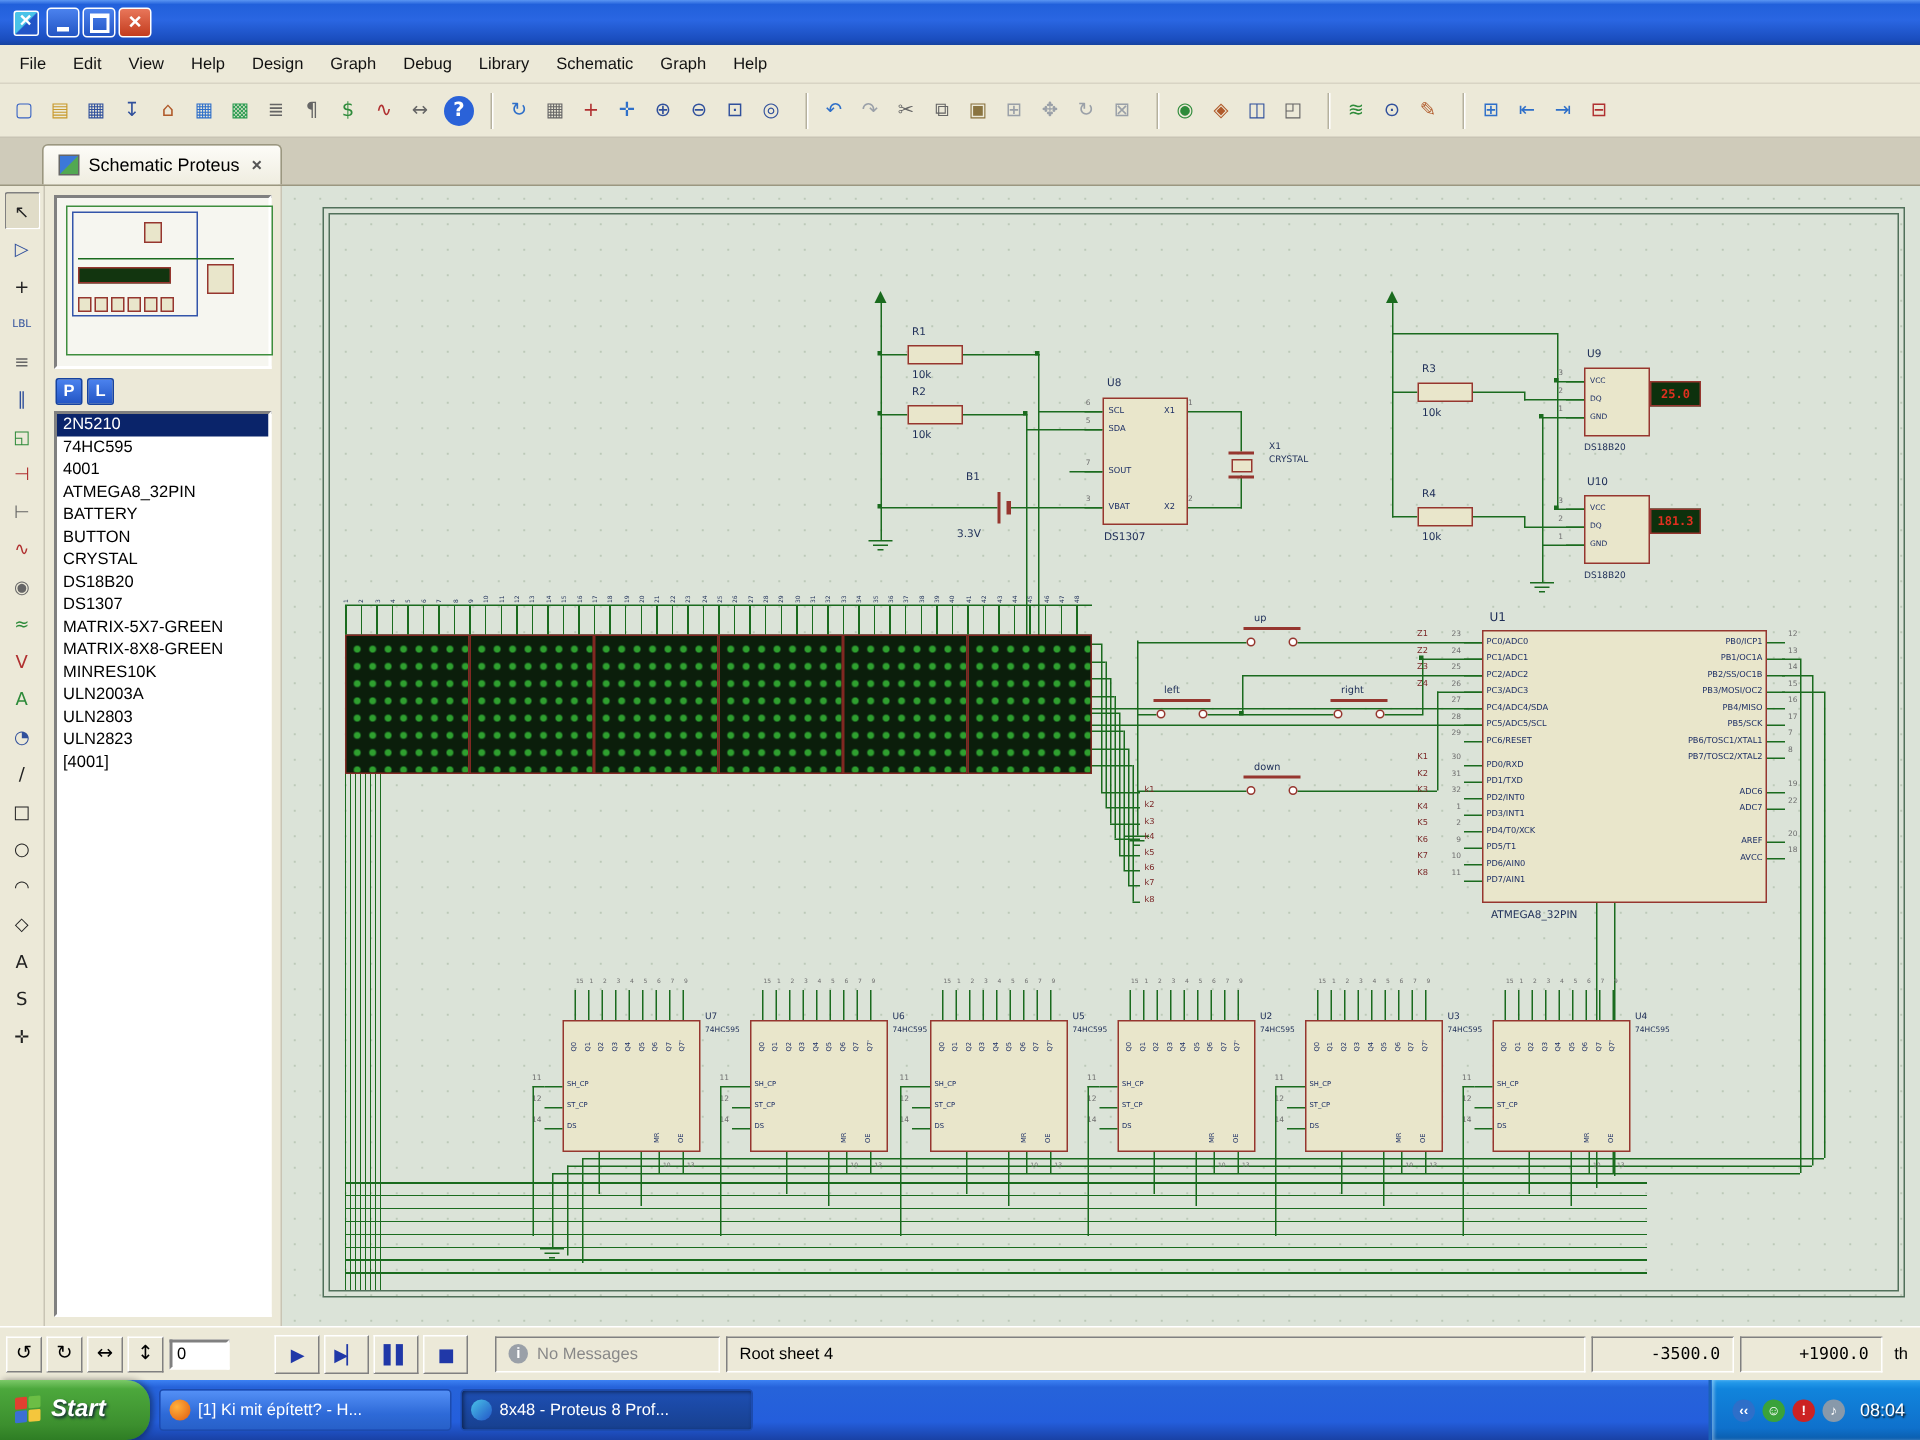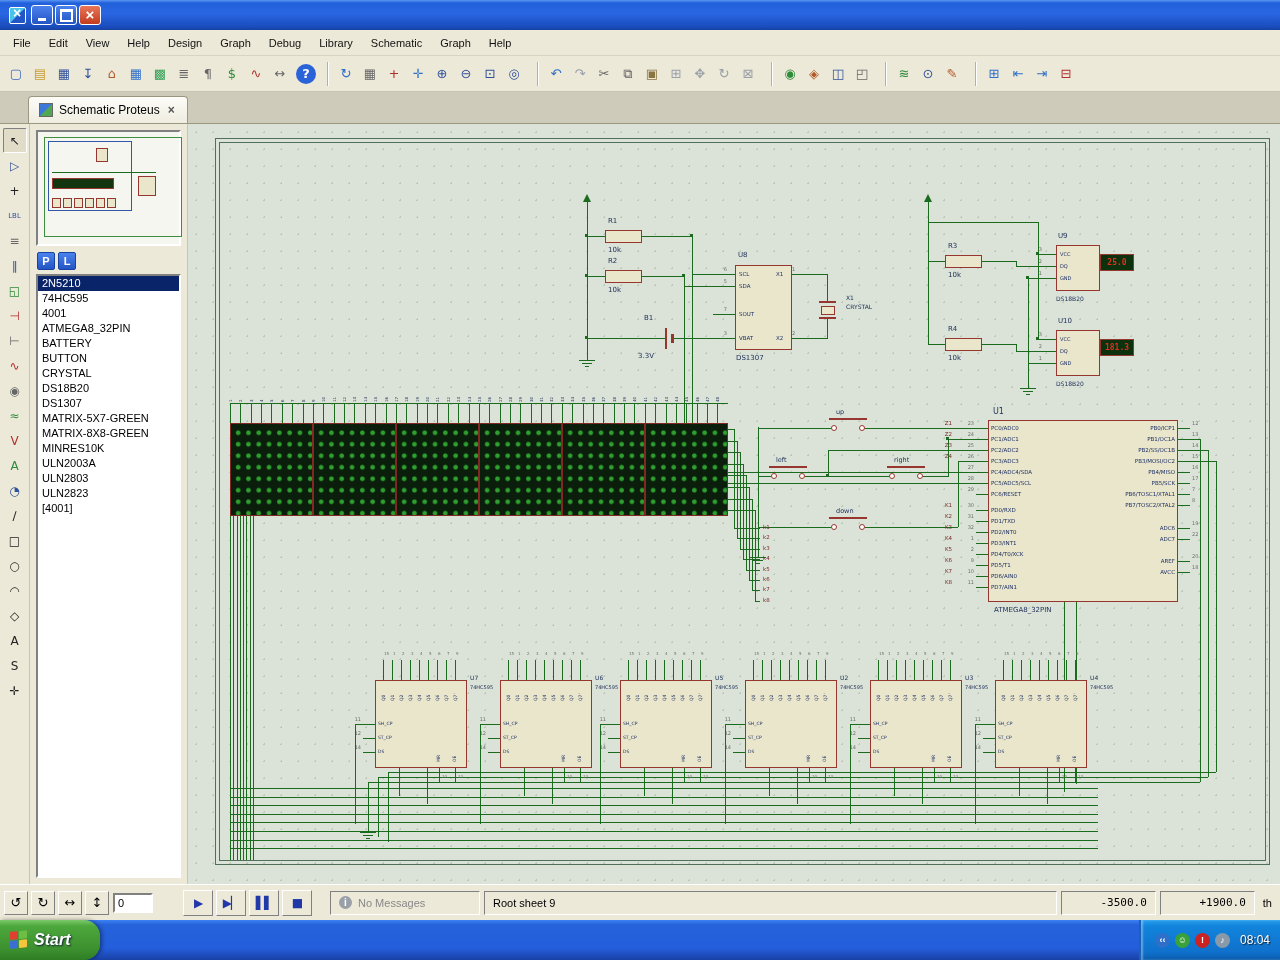--- a/index.html
+++ b/index.html
@@ -903,21 +903,21 @@
       <div class="simbtn">▶</div>
       <div class="simbtn">▶▏</div>
       <div class="simbtn">▌▌</div>
       <div class="simbtn">■</div>
     </span>
   <div class="spanel" style="width:150px;margin-left:14px">
     <span class="msg-icon"></span>
     <span class="msg-text">No Messages</span>
   </div>
   <div class="spanel" style="flex:1">
-    <span>Root sheet 9</span>
+    <span>Root sheet 4</span>
   </div>
   <div class="spanel" style="width:95px;justify-content:flex-end;font-family:'DejaVu Sans Mono',monospace">
     <span>-3500.0</span>
   </div>
   <div class="spanel" style="width:95px;justify-content:flex-end;font-family:'DejaVu Sans Mono',monospace">
     <span>+1900.0</span>
   </div>
   <span style="padding:0 4px">th</span>
 </div>
 
@@ -925,20 +925,28 @@
   <div class="startbtn">
     <span class="startflag">
       <div style="background:#E04030"></div>
       <div style="background:#6CBE45"></div>
       <div style="background:#3B6FD4"></div>
       <div style="background:#F4C63D"></div>
     </span>
     <span class="startlabel">Start</span>
   </div>
   <span id="tasks" style="display:flex">
+      <div class="task">
+        <div style="width: 14px; height: 14px; border-radius: 50%; flex: 0 0 auto; background: radial-gradient(circle at 35% 35%, rgb(255, 177, 61), rgb(224, 90, 16));"></div>
+        <div style="overflow: hidden; text-overflow: ellipsis; white-space: nowrap;">[1] Ki mit épített? - H...</div>
+      </div>
+      <div class="task active">
+        <div style="width: 14px; height: 14px; border-radius: 50%; flex: 0 0 auto; background: linear-gradient(135deg, rgb(73, 195, 232), rgb(34, 85, 200));"></div>
+        <div style="overflow: hidden; text-overflow: ellipsis; white-space: nowrap;">8x48 - Proteus 8 Prof...</div>
+      </div>
     </span>
   <div class="tray">
     <span id="trayicons" style="display:flex;gap:5px">
         <div class="trayicon" style="background: rgb(46, 111, 201);">‹‹</div>
         <div class="trayicon" style="background: rgb(58, 162, 58);">☺</div>
         <div class="trayicon" style="background: rgb(204, 34, 34);">!</div>
         <div class="trayicon" style="background: rgb(136, 153, 170);">♪</div>
       </span>
     <span class="clock">08:04</span>
   </div>

